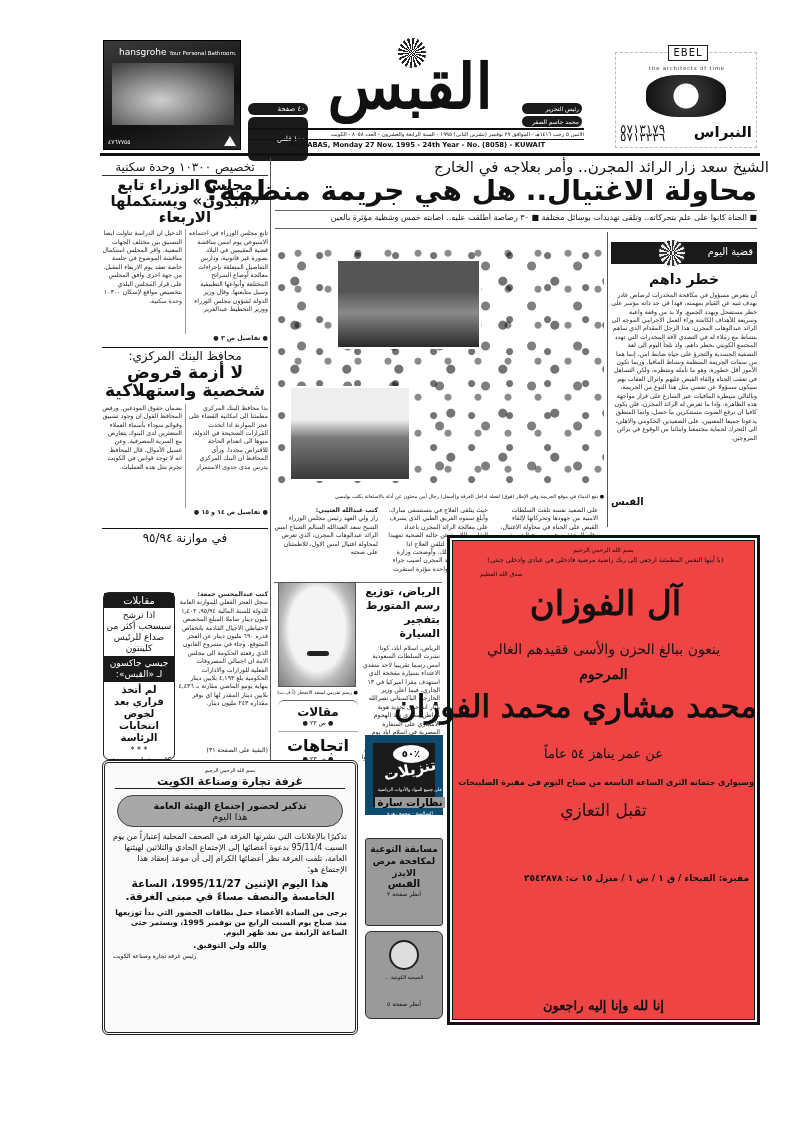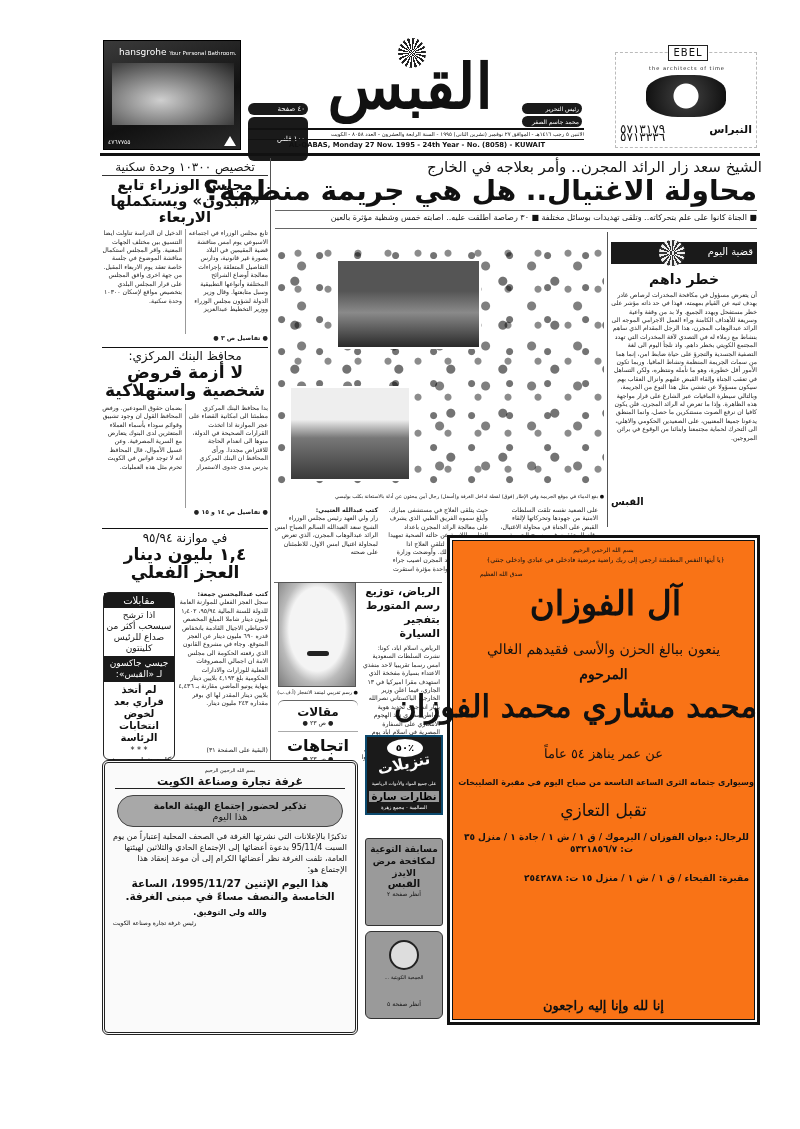--- a/index.html
+++ b/index.html
@@ -40,21 +40,21 @@
 </div>
 
 <div class="abs" style="left:615px;top:52px;width:142px;height:96px;border:1px dashed #bbb;">
   <div class="abs center" style="left:52px;top:-8px;width:40px;height:16px;border:1px solid #222;background:#fff;font-size:10px;letter-spacing:1px;line-height:14px;">EBEL</div>
   <div class="abs center" style="left:0;top:12px;width:142px;font-size:5px;letter-spacing:1px;">the architects of time</div>
   <div class="abs" style="left:30px;top:22px;width:80px;height:42px;border-radius:40%;background:radial-gradient(circle at 50% 50%,#fff 0 12px,#333 13px,#111 40px);"></div>
   <div class="abs" style="left:4px;top:72px;font-size:12px;line-height:8px;">
     <div>٥٧١٣١٧٩</div>
     <div>٥٧١٣٣٣٦</div>
   </div>
-  <div class="abs rtl" style="right:4px;top:70px;font-size:11px;font-weight:bold;">النبراس</div>
+  <div class="abs rtl" style="right:4px;top:70px;font-size:15px;font-weight:bold;">النبراس</div>
 </div>
 
 <div class="abs" style="left:398px;top:38px;width:28px;height:30px;border-radius:50%;background:repeating-conic-gradient(#222 0 10deg,#fff 10deg 20deg);"></div>
 <div class="abs center hl" style="left:310px;top:52px;width:200px;font-size:62px;font-family:'DejaVu Serif',serif;line-height:70px;letter-spacing:-2px;">القبس</div>
 
 <div class="abs" style="left:248px;top:103px;width:60px;">
   <div class="dark-box rtl" style="font-size:7px;padding:2px 3px;margin-bottom:2px;">٤٠ صفحة</div>
   <div class="dark-box rtl" style="font-size:7px;padding:18px 3px;">١٠٠ فلس</div>
 </div>
 <div class="abs" style="left:522px;top:103px;width:60px;">
@@ -81,39 +81,38 @@
 <div class="abs rtl" style="left:102px;top:349px;width:166px;">
   <div class="center" style="font-size:12px;">محافظ البنك المركزي:</div>
   <div class="center hl" style="font-size:17px;margin-top:1px;">لا أزمة قروض شخصية واستهلاكية</div>
   <div class="bodytxt col2" style="margin-top:4px;height:104px;overflow:hidden;">بدا محافظ البنك المركزي مطمئنا الى امكانية القضاء على عجز الموازنة اذا اتخذت القرارات الصحيحة في الدولة، منوها الى انعدام الحاجة للاقتراض مجددا. ورأى المحافظ ان البنك المركزي يدرس مدى جدوى الاستمرار بضمان حقوق المودعين. ورفض المحافظ القول ان وجود تشبيق وقوائم سوداء بأسماء العملاء المتعثرين لدى البنوك يتعارض مع السرية المصرفية. وعن غسيل الأموال، قال المحافظ انه لا توجد قوانين في الكويت تحرم مثل هذه العمليات.</div>
   <div class="bodytxt" style="font-weight:bold;">● تفاصيل ص ١٤ و ١٥ ●</div>
 </div>
 <div class="rule-h" style="left:102px;top:528px;width:166px;height:1px;"></div>
 
 <div class="abs rtl" style="left:102px;top:531px;width:166px;">
   <div class="center" style="font-size:12px;">في موازنة ٩٥/٩٤</div>
-  <div class="center hl" style="font-size:17px;margin-top:1px;">١,٤ بليون دينار العجز الفعلي</div>
 </div>
 <div class="abs rtl" style="left:178px;top:590px;width:90px;">
   <div class="bodytxt" style="font-weight:bold;">كتب عبدالمحسن جمعة:</div>
   <div class="bodytxt" style="height:148px;overflow:hidden;">سجل العجز الفعلي للموازنة العامة للدولة للسنة المالية ٩٥/٩٤، ١٫٤٠٢ بليون دينار شاملا المبلغ المخصص لاحتياطي الاجيال القادمة بانخفاض قدره ٦٩٠ مليون دينار عن العجز المتوقع. وجاء في مشروع القانون الذي رفعته الحكومة الى مجلس الامة ان اجمالي المصروفات الفعلية للوزارات والادارات الحكومية بلغ ٤,١٩٣ بلايين دينار بنهاية يونيو الماضي مقارنة بـ ٤,٤٣٦ بلايين دينار المقدر لها اي بوفر مقداره ٢٤٣ مليون دينار.</div>
   <div class="bodytxt">(البقية على الصفحة ٣١)</div>
 </div>
 
 <div class="abs rtl boxed" style="left:103px;top:592px;width:72px;height:168px;">
   <div class="dark-box center" style="font-size:10px;padding:2px 0;">مقابلات</div>
   <div class="center" style="font-size:9px;line-height:11px;padding:2px;">اذا ترشح سيسحب أكثر من صداع للرئيس كلينتون</div>
   <div class="dark-box center" style="font-size:9px;line-height:11px;padding:2px;">جيسي جاكسون لـ «القبس»:</div>
   <div class="center hl" style="font-size:10px;line-height:12px;padding:2px;">لم أتخذ قراري بعد لخوض انتخابات الرئاسة</div>
   <div class="center" style="font-size:8px;">* * *</div>
   <div class="center" style="font-size:8.5px;line-height:10px;padding:0 2px;">كلينتون لم يتصرف برجولة عندما شتمت هيلاري!</div>
   <div class="center bodytxt">● ص ٢٤ ●</div>
 </div>
 
-<div class="abs rtl" style="left:280px;top:158px;width:482px;font-size:15px;white-space:nowrap;">الشيخ سعد زار الرائد المجرن.. وأمر بعلاجه في الخارج</div>
+<div class="abs rtl" style="left:287px;top:158px;width:482px;font-size:15px;white-space:nowrap;">الشيخ سعد زار الرائد المجرن.. وأمر بعلاجه في الخارج</div>
 <div class="abs rtl hl" style="left:275px;top:176px;width:482px;font-size:28px;white-space:nowrap;">محاولة الاغتيال.. هل هي جريمة منظمة؟</div>
 <div class="rule-h" style="left:275px;top:210px;width:482px;height:1px;background:#666;"></div>
 <div class="abs rtl" style="left:275px;top:213px;width:482px;font-size:8px;white-space:nowrap;overflow:hidden;">■ الجناة كانوا على علم بتحركاته.. وتلقى تهديدات بوسائل مختلفة ■ ٣٠ رصاصة أطلقت عليه.. اصابته خمس وشظية مؤثرة بالعين</div>
 <div class="rule-h" style="left:275px;top:228px;width:482px;height:1px;background:#666;"></div>
 
 <div class="abs photo grain" style="left:274px;top:246px;width:330px;height:246px;">
   <div class="abs" style="left:62px;top:13px;width:145px;height:90px;border:2px solid #fff;background:linear-gradient(180deg,#555 0 35%,#8a8a8a 60%,#2a2a2a);"></div>
   <div class="abs" style="left:15px;top:140px;width:122px;height:95px;border:2px solid #fff;background:linear-gradient(180deg,#eee 0 35%,#777 55%,#3a3a3a);"></div>
 </div>
 <div class="abs rtl" style="left:274px;top:493px;width:330px;font-size:5px;line-height:6px;">● بقع الدماء في موقع الجريمة وفي الإطار (فوق) لقطة لداخل الغرفة و(أسفل) رجال أمن يبحثون عن أدلة بالاستعانة بكلب بوليسي</div>
@@ -158,61 +157,57 @@
   <div style="padding:4px 2px;border-bottom:1px solid #aaa;">
     <div class="center" style="font-size:12px;font-weight:bold;">مقالات</div>
     <div class="center bodytxt">● ص ٢٣ ●</div>
   </div>
   <div style="padding:4px 2px;">
     <div class="center" style="font-size:16px;font-weight:bold;">اتجاهات</div>
     <div class="center bodytxt">● ص ٢٣ ●</div>
   </div>
 </div>
 
-<div class="abs dark-box" style="left:365px;top:735px;width:78px;height:80px;border:2px solid #0c4a6e;">
+<div class="abs dark-box" style="left:365px;top:735px;width:78px;height:80px;border:8px solid #0c4a6e;">
   <div class="abs center" style="left:20px;top:2px;width:36px;height:18px;border-radius:50%;background:#fff;color:#000;font-size:10px;font-weight:bold;line-height:18px;">٥٠٪</div>
   <div class="abs center hl" style="left:0;top:20px;width:74px;font-size:15px;transform:rotate(-12deg);">تنزيلات</div>
   <div class="abs center" style="left:2px;top:44px;width:70px;font-size:4.5px;">على جميع المواد والأدوات الرياضية</div>
   <div class="abs center gray-box" style="left:2px;top:54px;width:70px;color:#000;font-size:10px;font-weight:bold;">نظارات سارة</div>
   <div class="abs center" style="left:2px;top:67px;width:70px;font-size:5px;">السالمية - مجمع زهرة</div>
 </div>
 
-<div class="abs" style="left:447px;top:535px;width:313px;height:490px;border:3px solid #111;box-shadow:inset 0 0 0 2px #fff,inset 0 0 0 3px #111;background:#f97316;">
+<div class="abs" style="left:447px;top:535px;width:313px;height:490px;border:3px solid #111;box-shadow:inset 0 0 0 2px #fff,inset 0 0 0 3px #111;background:#ef4444;">
   <div class="abs center rtl" style="left:0;top:8px;width:100%;font-size:6px;">بسم الله الرحمن الرحيم</div>
   <div class="abs center rtl" style="left:8px;top:18px;width:295px;font-size:6.5px;">﴿يا أيتها النفس المطمئنة ارجعي إلى ربك راضية مرضية فادخلي في عبادي وادخلي جنتي﴾</div>
   <div class="abs" style="left:30px;top:32px;font-size:6px;">صدق الله العظيم</div>
   <div class="abs center rtl hl" style="left:2px;top:48px;width:100%;font-size:34px;font-family:'DejaVu Serif',serif;">آل الفوزان</div>
   <div class="abs center rtl" style="left:0;top:103px;width:100%;font-size:14px;font-family:'DejaVu Serif',serif;">ينعون ببالغ الحزن والأسى فقيدهم الغالي</div>
   <div class="abs center rtl" style="left:0;top:128px;width:100%;font-size:14px;font-weight:bold;font-family:'DejaVu Serif',serif;">المرحوم</div>
   <div class="abs center rtl hl" style="left:0;top:152px;width:100%;font-size:31px;font-family:'DejaVu Serif',serif;white-space:nowrap;">محمد مشاري محمد الفوزان</div>
   <div class="abs center rtl" style="left:0;top:208px;width:100%;font-size:13px;font-family:'DejaVu Serif',serif;">عن عمر يناهز ٥٤ عاماً</div>
   <div class="abs center rtl" style="left:6px;top:240px;width:300px;font-size:8px;font-weight:bold;white-space:nowrap;">وسيوارى جثمانه الثرى الساعة التاسعة من صباح اليوم في مقبرة الصليبخات</div>
   <div class="abs center rtl" style="left:0;top:262px;width:100%;font-size:17px;font-family:'DejaVu Serif',serif;">تقبل التعازي</div>
-  <div class="abs rtl" style="right:8px;top:293px;width:295px;font-size:9px;line-height:12px;font-weight:bold;">
-    <span>للرجال:</span>
-    <span>ديوان الفوزان / اليرموك / ق ١ / ش ١ / جادة ١ / منزل ٣٥</span>
-    <div class="center">ت: ٥٣٢١٨٥٦/٧</div>
-  </div>
   <div class="abs rtl" style="right:8px;top:335px;width:295px;font-size:9px;font-weight:bold;">
     <span>مقبرة:</span>
     <span>الفيحاء / ق ١ / ش ١ / منزل ١٥</span>
     <span>ت: ٢٥٤٢٨٧٨</span>
   </div>
   <div class="abs center rtl" style="left:0;top:460px;width:100%;font-size:13px;font-weight:bold;font-family:'DejaVu Serif',serif;">إنا لله وإنا إليه راجعون</div>
 </div>
 
 <div class="abs rtl" style="left:102px;top:760px;width:256px;height:275px;border:3px double #222;background:#fafafa;">
   <div class="center" style="font-size:5px;margin-top:4px;">بسم الله الرحمن الرحيم</div>
   <div class="center hl" style="font-size:11px;margin-top:3px;border-bottom:1px solid #222;margin-left:10px;margin-right:10px;">غرفة تجارة وصناعة الكويت</div>
   <div class="center" style="margin:6px 12px 0;padding:4px 0;border-radius:20px;background:#a8a8a8;border:1px solid #444;">
     <div style="font-size:9.5px;font-weight:bold;">تذكير لحضور إجتماع الهيئة العامة</div>
     <div style="font-size:9.5px;font-weight:normal;">هذا اليوم</div>
   </div>
   <div style="font-size:8px;line-height:11px;padding:4px 8px 0;">تذكيرًا بالإعلانات التي نشرتها الغرفة في الصحف المحلية إعتباراً من يوم السبت 95/11/4 بدعوة أعضائها إلى الإجتماع الحادي والثلاثين لهيئتها العامة، تلفت الغرفة نظر أعضائها الكرام إلى أن موعد إنعقاد هذا الإجتماع هو:</div>
   <div class="center hl" style="font-size:10.5px;line-height:13px;padding:2px 8px;">هذا اليوم الإثنين 1995/11/27، الساعة الخامسة والنصف مساءً في مبنى الغرفة.</div>
+  <div style="font-size:7.5px;line-height:10px;padding:3px 8px 0;font-weight:bold;">يرجى من السادة الأعضاء حمل بطاقات الحضور التي بدأ توزيعها منذ صباح يوم السبت الرابع من نوفمبر 1995، ويستمر حتى الساعة الرابعة من بعد ظهر اليوم.</div>
   <div class="center" style="font-size:8px;font-weight:bold;margin-top:3px;">والله ولي التوفيق.</div>
   <div style="font-size:6px;padding:2px 8px;text-align:left;">رئيس غرفة تجارة وصناعة الكويت</div>
 </div>
 
 <div class="abs rtl gray-box center" style="left:365px;top:838px;width:78px;height:88px;border:1px solid #333;border-radius:3px;padding:4px;">
   <div style="font-size:9px;line-height:12px;font-weight:bold;">مسابقة التوعية لمكافحة مرض الايدز</div>
   <div class="hl" style="font-size:10px;">القبس</div>
   <div style="font-size:6px;">أنظر صفحة ٢</div>
 </div>
 <div class="abs rtl gray-box center" style="left:365px;top:931px;width:78px;height:88px;border:1px solid #333;border-radius:6px;padding:4px;">

